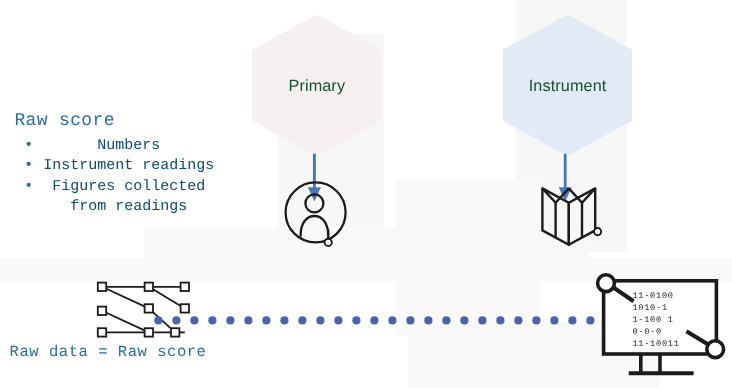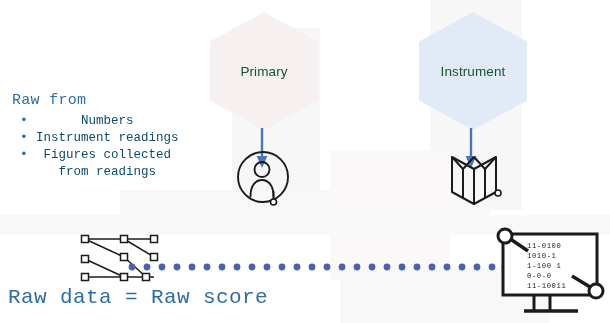--- a/index.html
+++ b/index.html
@@ -93,21 +93,21 @@
     font-size: 13px;
     color: #2e6da4;
   }
 
   
   #raw-score-caption {
     position: absolute;
     left: 8px;
     top: 286px;
     font-family: "Liberation Mono", monospace;
-    font-size: 21px;
+    font-size: 13px;
     color: #2e6da4;
     letter-spacing: 0.4px;
     white-space: pre;
     text-align: center;
   }
 
   
   #icon-network { position: absolute; left: 76px; top: 230px; }
 
   
@@ -160,21 +160,21 @@
     <path d="M5 9 L5 44 L27 56 L27 21 Z" fill="none" stroke="#1b1b1b" stroke-width="2" stroke-linejoin="round"></path>
     <path d="M49 9 L49 44 L27 56 L27 21 Z" fill="none" stroke="#1b1b1b" stroke-width="2" stroke-linejoin="round"></path>
     <path d="M5 9 L16 21 L27 9" fill="none" stroke="#1b1b1b" stroke-width="2" stroke-linejoin="round"></path>
     <path d="M27 9 L38 21 L49 9" fill="none" stroke="#1b1b1b" stroke-width="2" stroke-linejoin="round"></path>
     <line x1="16" y1="21" x2="16" y2="50" stroke="#1b1b1b" stroke-width="2"></line>
     <line x1="38" y1="21" x2="38" y2="50" stroke="#1b1b1b" stroke-width="2"></line>
     <circle cx="51" cy="45" r="3" fill="#ffffff" stroke="#1b1b1b" stroke-width="1.6"></circle>
   </svg>
 
   <div id="raw-data-block">
-    <div id="raw-data-title">Raw from</div>
+    <div id="raw-data-title">Raw score</div>
     <ul class="bullets">
       <li class="bulleted">Numbers</li>
       <li class="bulleted">Instrument readings</li>
       <li class="bulleted">Figures collected</li>
       <li>from readings</li>
     </ul>
   </div>
 
   <svg id="icon-network" width="88" height="58" viewBox="0 0 88 58">
     <g stroke="#1b1b1b" stroke-width="1.5" fill="none">

